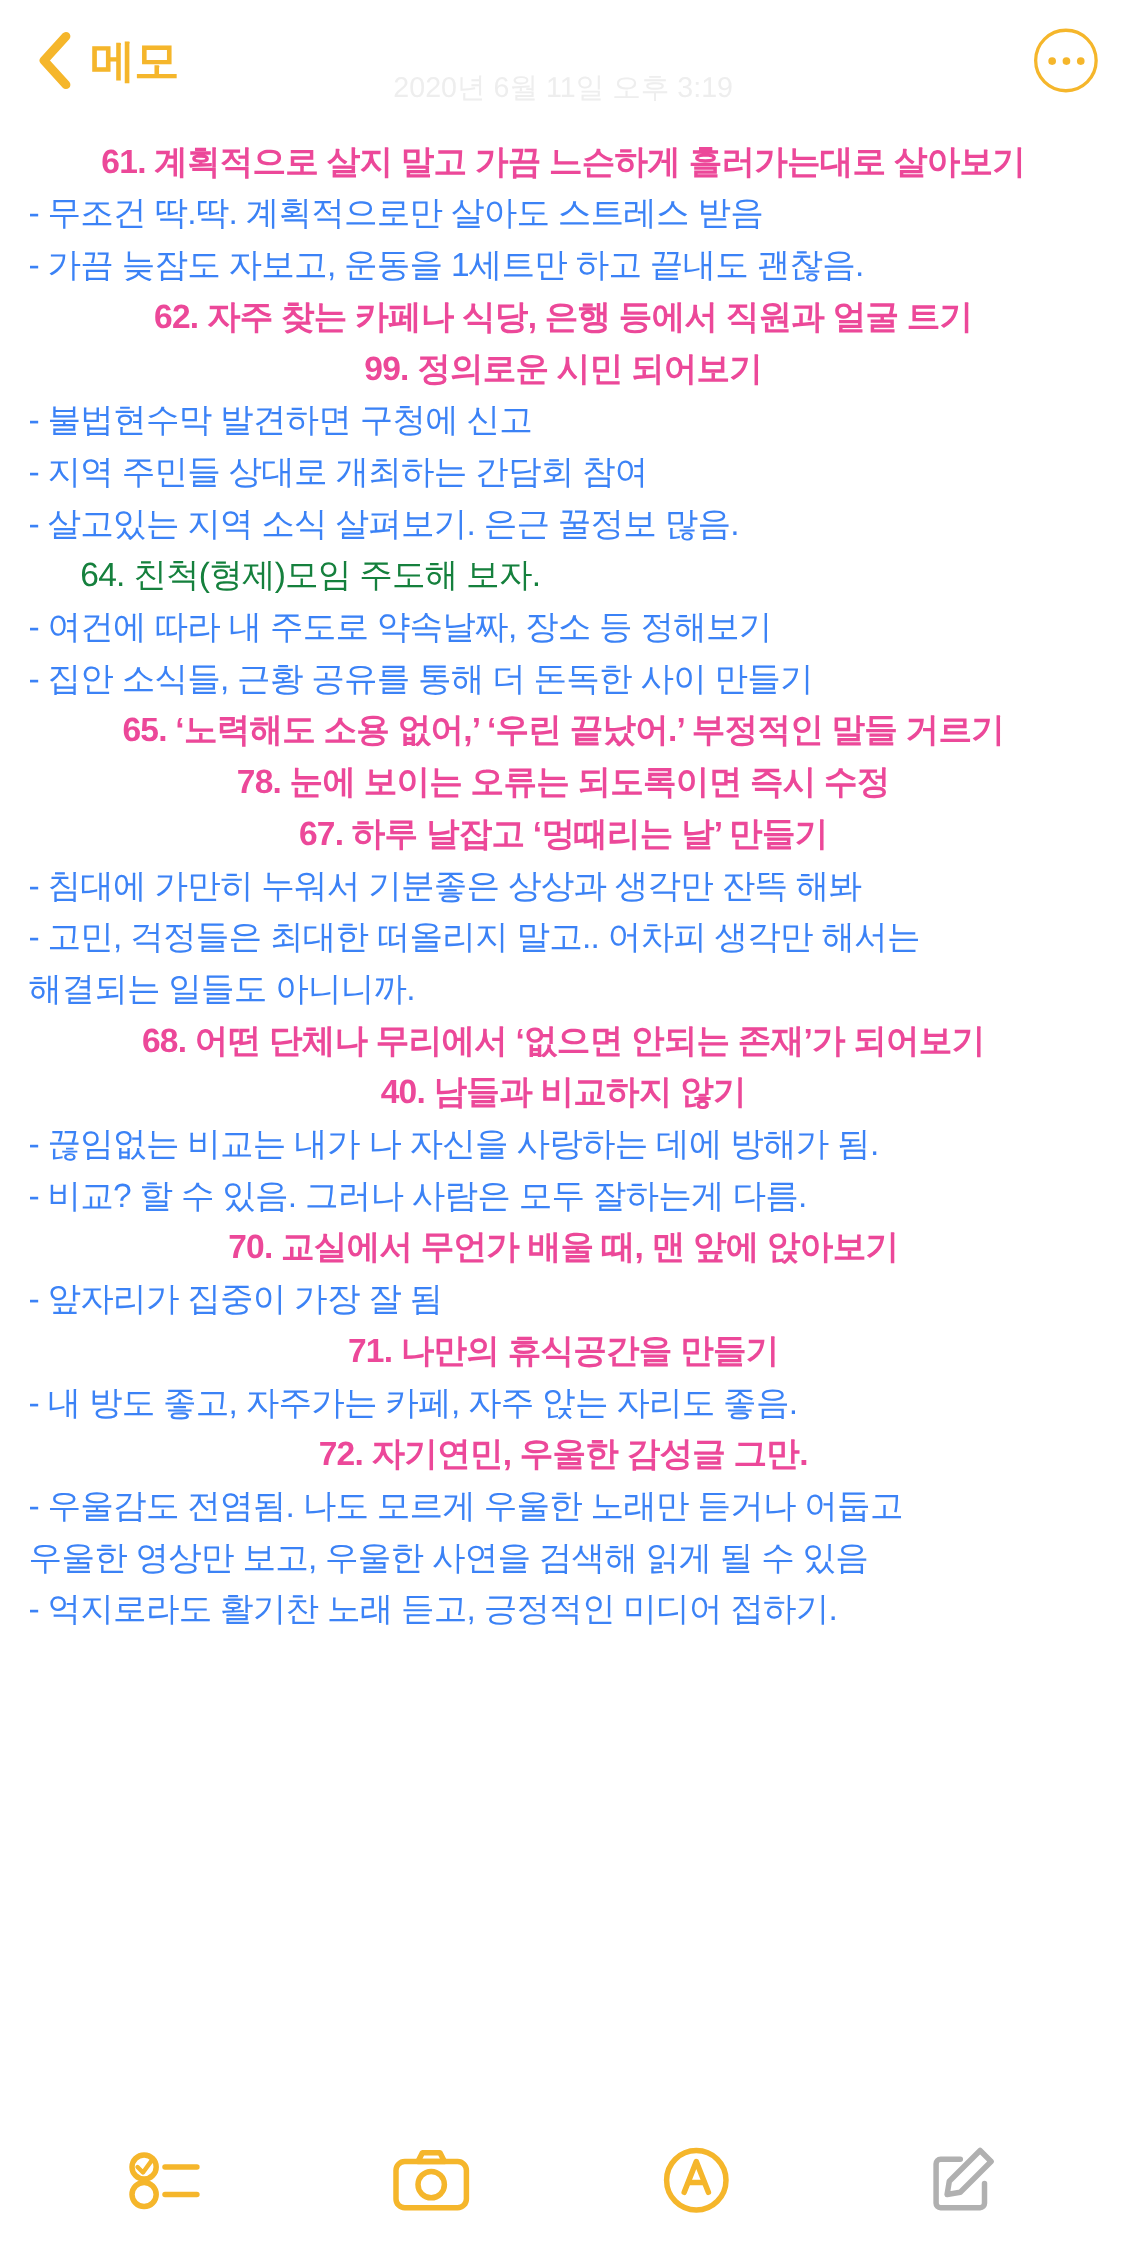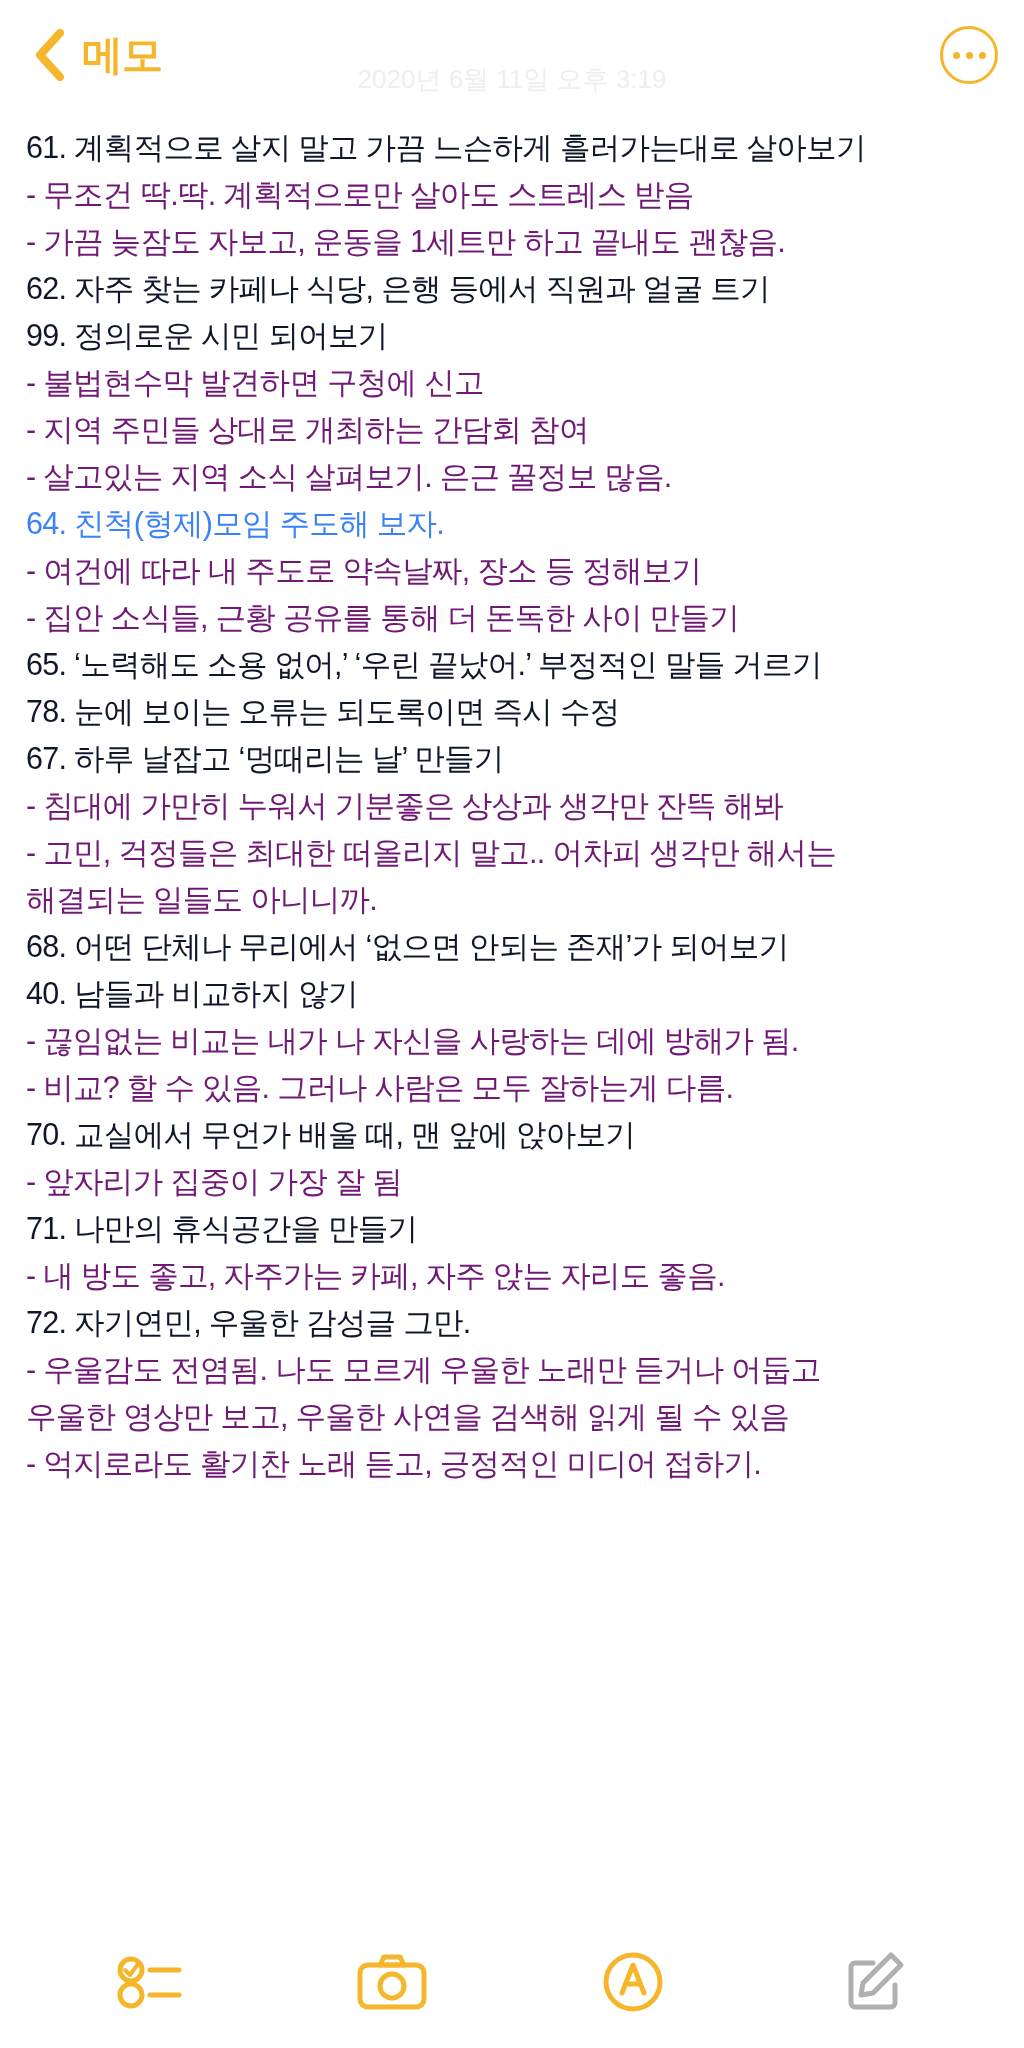--- a/index.html
+++ b/index.html
@@ -88,30 +88,32 @@
     overflow: hidden;
   }
   .line {
     font-size: 30.5px;
     line-height: 47px;
     letter-spacing: -0.7px;
     white-space: pre-wrap;
     word-break: keep-all;
   }
   .line.head {
-    font-weight: normal;
-    color: #0f172a;
+    font-weight: bold;
+    color: #ec4899;
+    text-align: center;
   }
   .line.sub {
     font-weight: normal;
-    color: #701a75;
+    color: #3b82f6;
   }
   .line.plainhead {
     font-weight: normal;
-    color: #3b82f6;
+    color: #15803d;
+    margin-left: 47px;
   }
 
   
   .toolbar {
     flex: 0 0 132px;
     height: 132px;
     display: flex;
     align-items: center;
     justify-content: space-around;
     padding: 0 30px;

